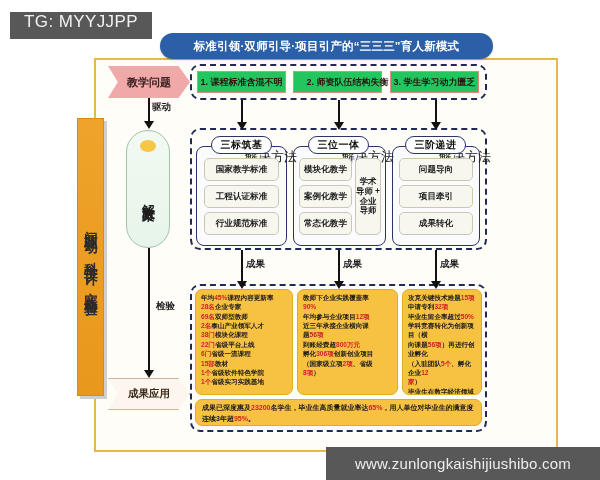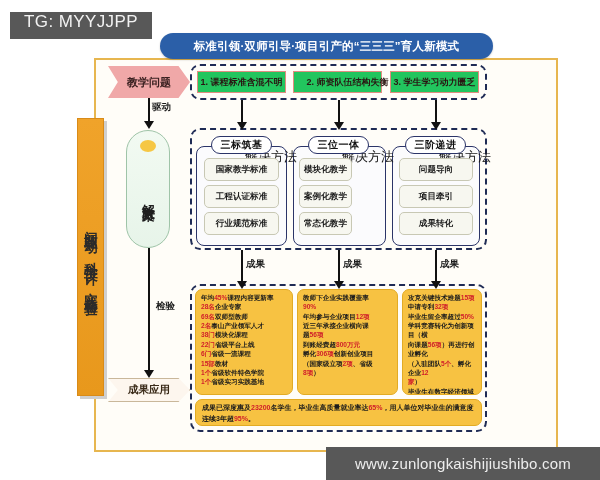--- a/index.html
+++ b/index.html
@@ -76,21 +76,21 @@
     position: absolute; left: 108px; top: 66px;
     width: 82px; height: 32px;
     background: #f0a8a8;
     clip-path: polygon(0 0, 86% 0, 100% 50%, 86% 100%, 0 100%, 12% 50%);
     display:flex; align-items:center; justify-content:center;
     font-size: 11px; font-weight: bold; color:#3a2020;
     z-index: 7;
   }
   .chev-white {
     position: absolute; left: 108px; top: 378px;
-    width: 82px; height: 24px;
+    width: 82px; height: 32px;
     background: #fdf6ee; border:1px solid #c9b79a;
     clip-path: polygon(0 0, 86% 0, 100% 50%, 86% 100%, 0 100%, 12% 50%);
     display:flex; align-items:center; justify-content:center;
     font-size: 10.5px; font-weight: bold; color:#3a2a18;
     z-index: 7;
     font-family: Liberation Mono, monospace;
   }
   .pill-solution {
     position: absolute; left: 126px; top: 130px;
     width: 44px; height: 118px;
@@ -281,20 +281,27 @@
   <div class="pillar-cap" id="cap0">三标筑基</div>
   <div class="sub-card" style="left:204px; top:158px; width:75px; height:23px;">国家教学标准</div>
   <div class="sub-card" style="left:204px; top:185px; width:75px; height:23px;">工程认证标准</div>
   <div class="sub-card" style="left:204px; top:212px; width:75px; height:23px;">行业规范标准</div>
 
   <div class="pillar" id="pil1"></div>
   <div class="pillar-cap" id="cap1">三位一体</div>
   <div class="sub-card" style="left:299px; top:158px; width:53px; height:23px;">模块化教学</div>
   <div class="sub-card" style="left:299px; top:185px; width:53px; height:23px;">案例化教学</div>
   <div class="sub-card" style="left:299px; top:212px; width:53px; height:23px;">常态化教学</div>
+  <div class="mentor-card" style="left:355px; top:158px; width:26px; height:77px;">
+    <span class="mentor-text">学术
+导师
++
+企业
+导师</span>
+  </div>
 
   <div class="pillar" id="pil2"></div>
   <div class="pillar-cap" id="cap2">三阶递进</div>
   <div class="sub-card" style="left:399px; top:158px; width:74px; height:23px;">问题导向</div>
   <div class="sub-card" style="left:399px; top:185px; width:74px; height:23px;">项目牵引</div>
   <div class="sub-card" style="left:399px; top:212px; width:74px; height:23px;">成果转化</div>
 
   <div class="vline" style="left:241px; top:250px; height:33px;"></div>
   <div class="arrowhead-down" style="left:237px; top:281px;"></div>
   <div class="chengguo" style="left:246px; top:258px;">成果</div>

